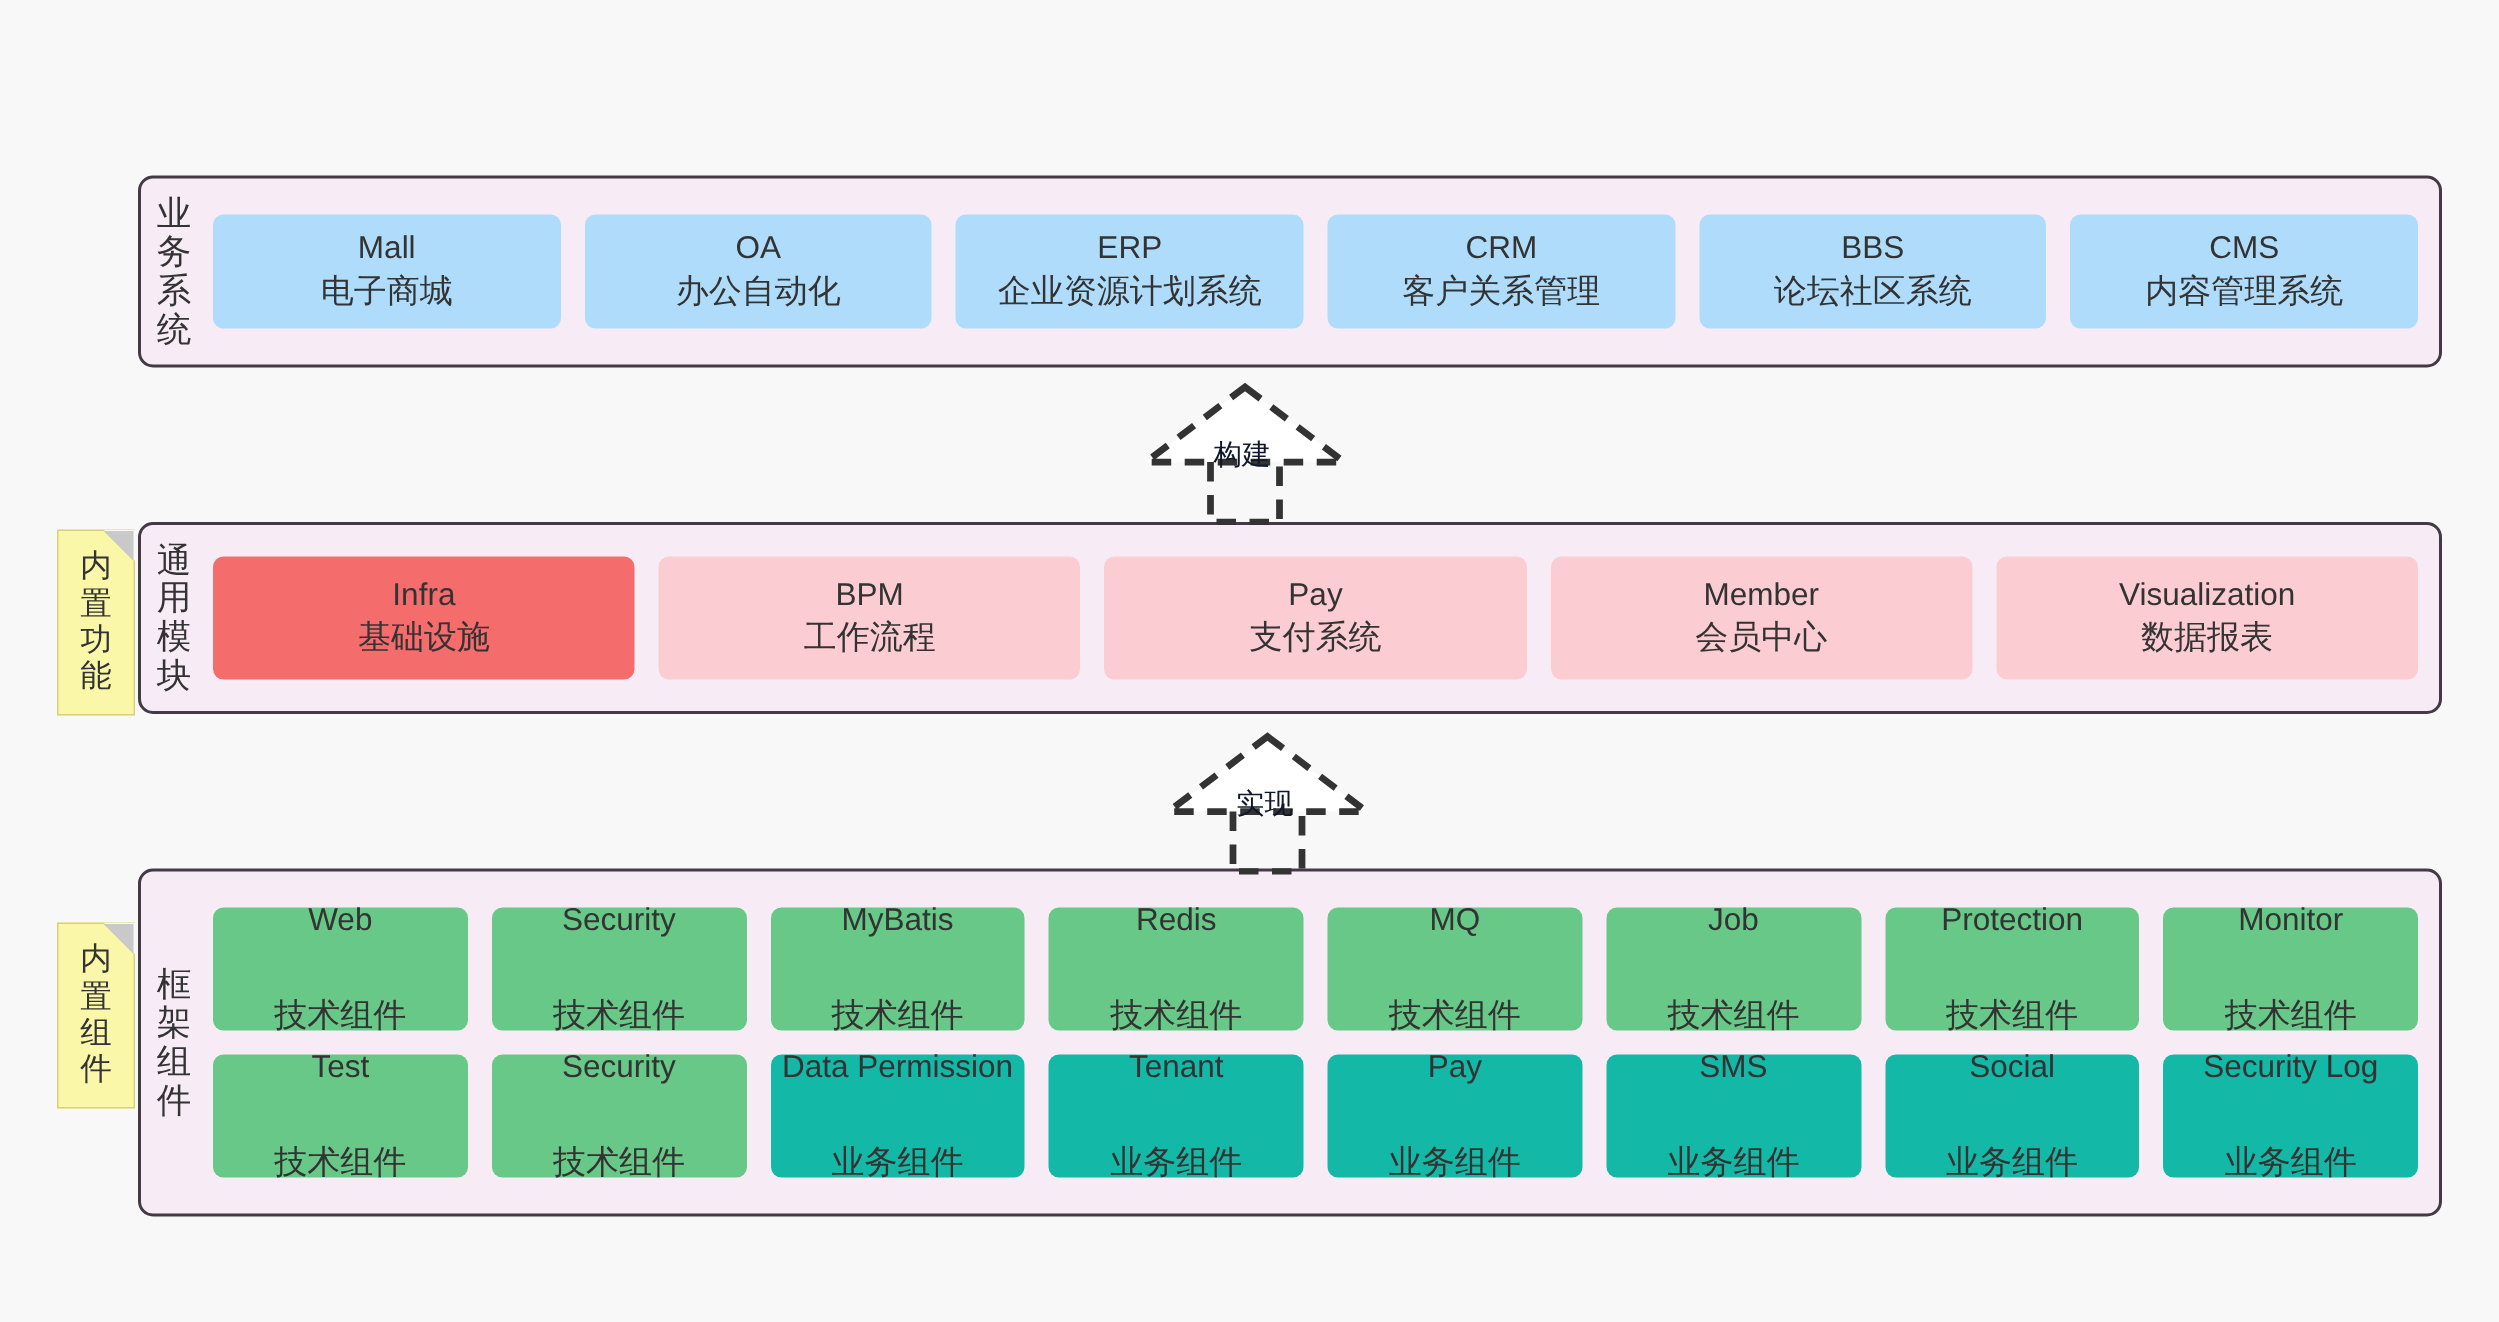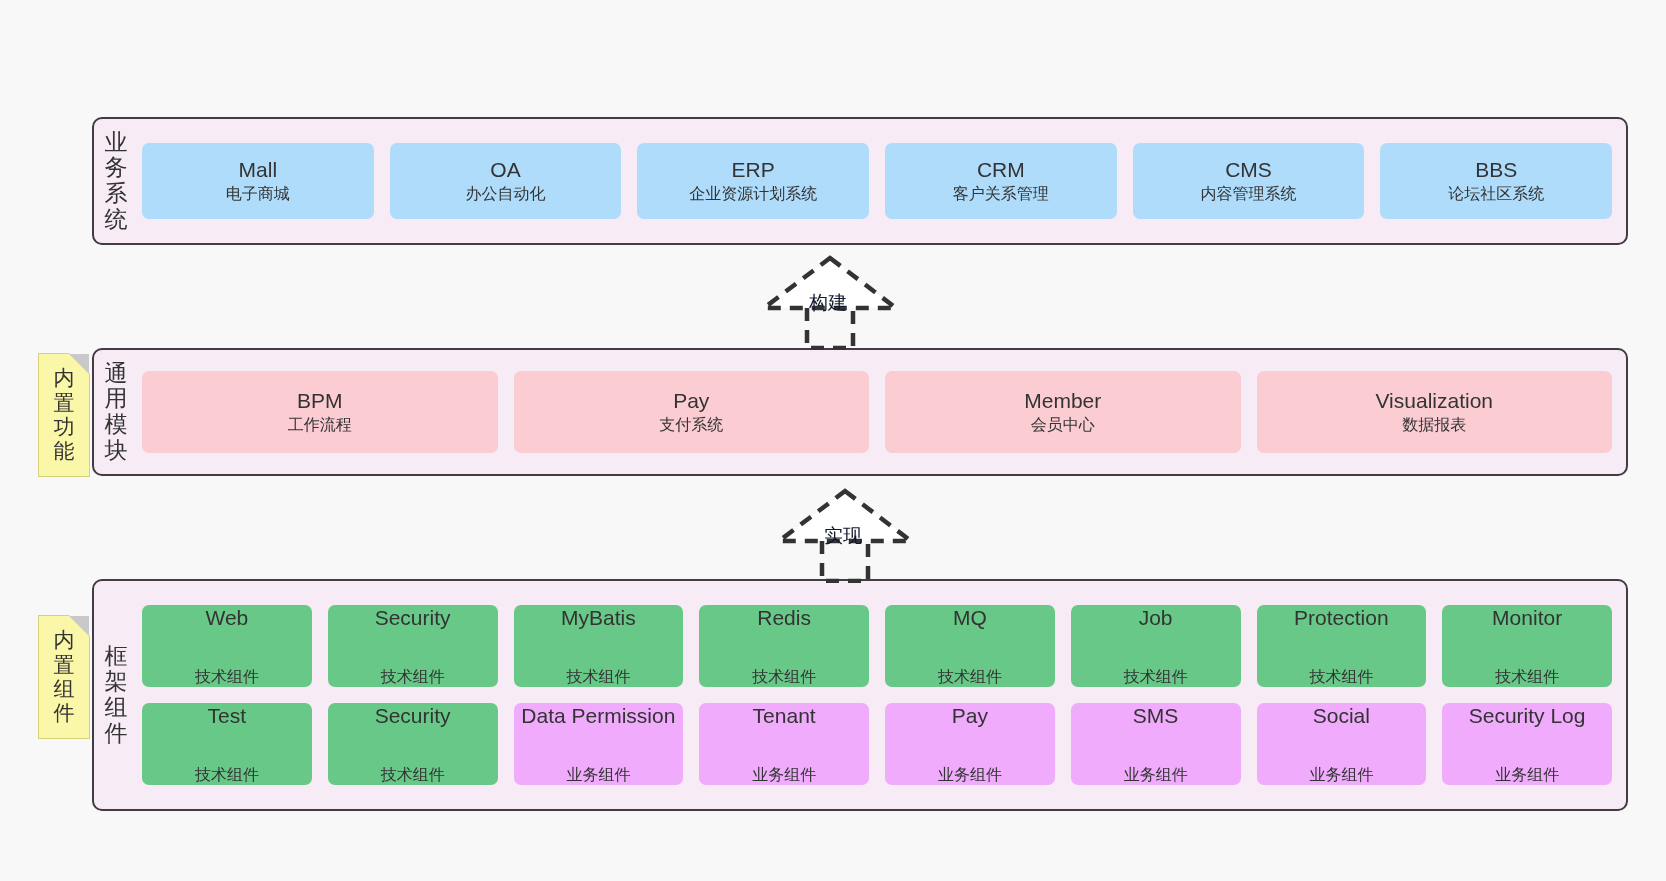--- a/index.html
+++ b/index.html
@@ -71,30 +71,30 @@
     padding: 4px 6px;
     box-sizing: border-box;
     line-height: 1.28;
   }
   .card .en {
     font-size: 21px;
     color: #333333;
     white-space: nowrap;
   }
   .card .cn {
-    font-size: 16px;
+    font-size: 22px;
     color: #333333;
   }
   .card.wrap .en { white-space: normal; }
 
   .c-blue       { background: #aedcfa; }
   .c-red        { background: #f56c6c; }
   .c-pink       { background: #fbcdd2; }
   .c-green      { background: #67c887; }
-  .c-greenlight { background: #f0abfc; }
+  .c-greenlight { background: #14b8a6; }
 
   
   .row-biz    .card { height: 76px; }
   .row-mod    .card { height: 82px; }
   .row-frame  .card { height: 82px; gap: 35px; }
 
   
   .note {
     position: absolute;
     width: 52px;
@@ -169,26 +169,26 @@
       </div>
       <div class="card c-blue">
         <div class="en">ERP</div>
         <div class="cn">企业资源计划系统</div>
       </div>
       <div class="card c-blue">
         <div class="en">CRM</div>
         <div class="cn">客户关系管理</div>
       </div>
       <div class="card c-blue">
+        <div class="en">BBS</div>
+        <div class="cn">论坛社区系统</div>
+      </div>
+      <div class="card c-blue">
         <div class="en">CMS</div>
         <div class="cn">内容管理系统</div>
-      </div>
-      <div class="card c-blue">
-        <div class="en">BBS</div>
-        <div class="cn">论坛社区系统</div>
       </div>
     </div>
   </div>
 </div>
 
 <div class="arrow-wrap" style="left:760px; top:252px; width:140px; height:98px;">
   <svg width="140" height="98" viewBox="0 0 140 98">
 
     <polygon points="70,6 136,56 4,56" fill="#ffffff" stroke="#333333" stroke-width="4.5" stroke-dasharray="13 9" stroke-linejoin="miter"></polygon>
 
@@ -206,20 +206,24 @@
 
 <div class="layer" id="layer-module" style="left:92px; top:348px; width:1536px; height:128px;">
   <div class="layer-label">
     <span>通</span>
     <span>用</span>
     <span>模</span>
     <span>块</span>
   </div>
   <div class="layer-body">
     <div class="row row-mod">
+      <div class="card c-red">
+        <div class="en">Infra</div>
+        <div class="cn">基础设施</div>
+      </div>
       <div class="card c-pink">
         <div class="en">BPM</div>
         <div class="cn">工作流程</div>
       </div>
       <div class="card c-pink">
         <div class="en">Pay</div>
         <div class="cn">支付系统</div>
       </div>
       <div class="card c-pink">
         <div class="en">Member</div>

